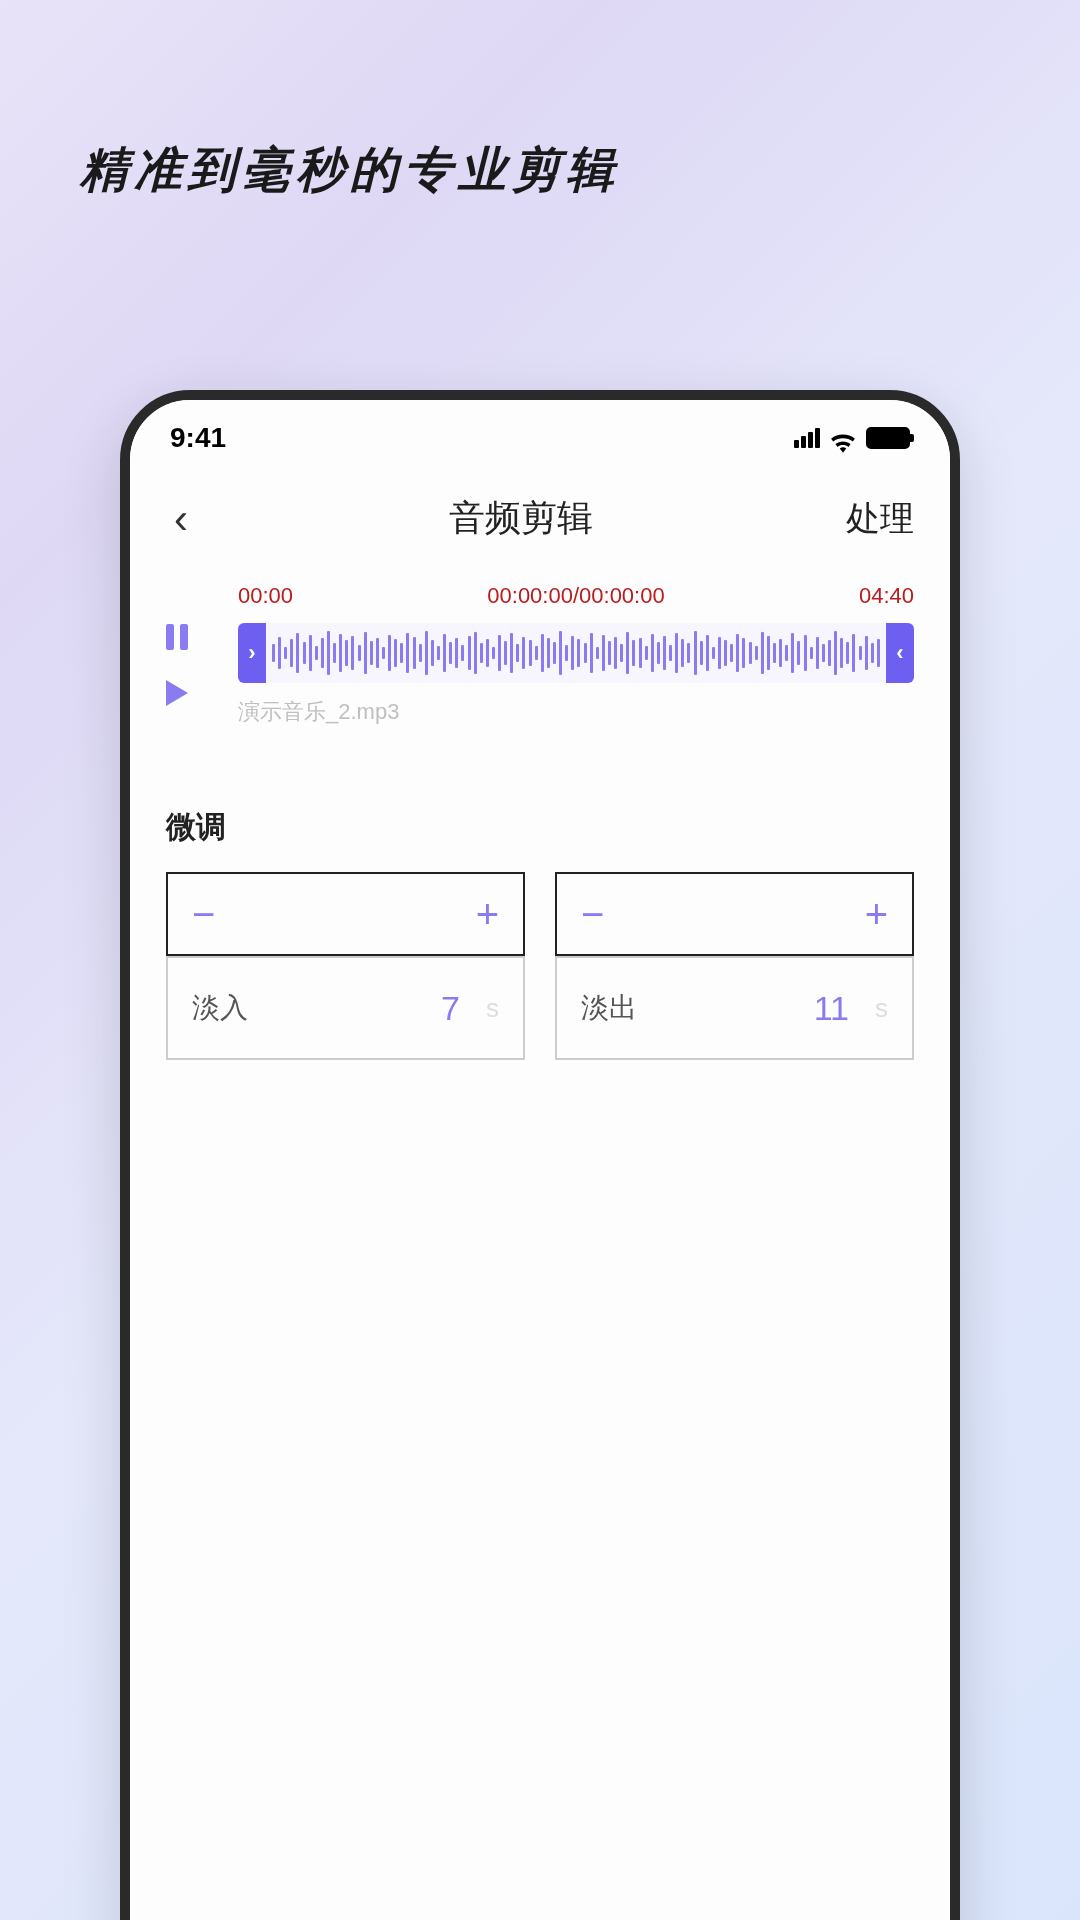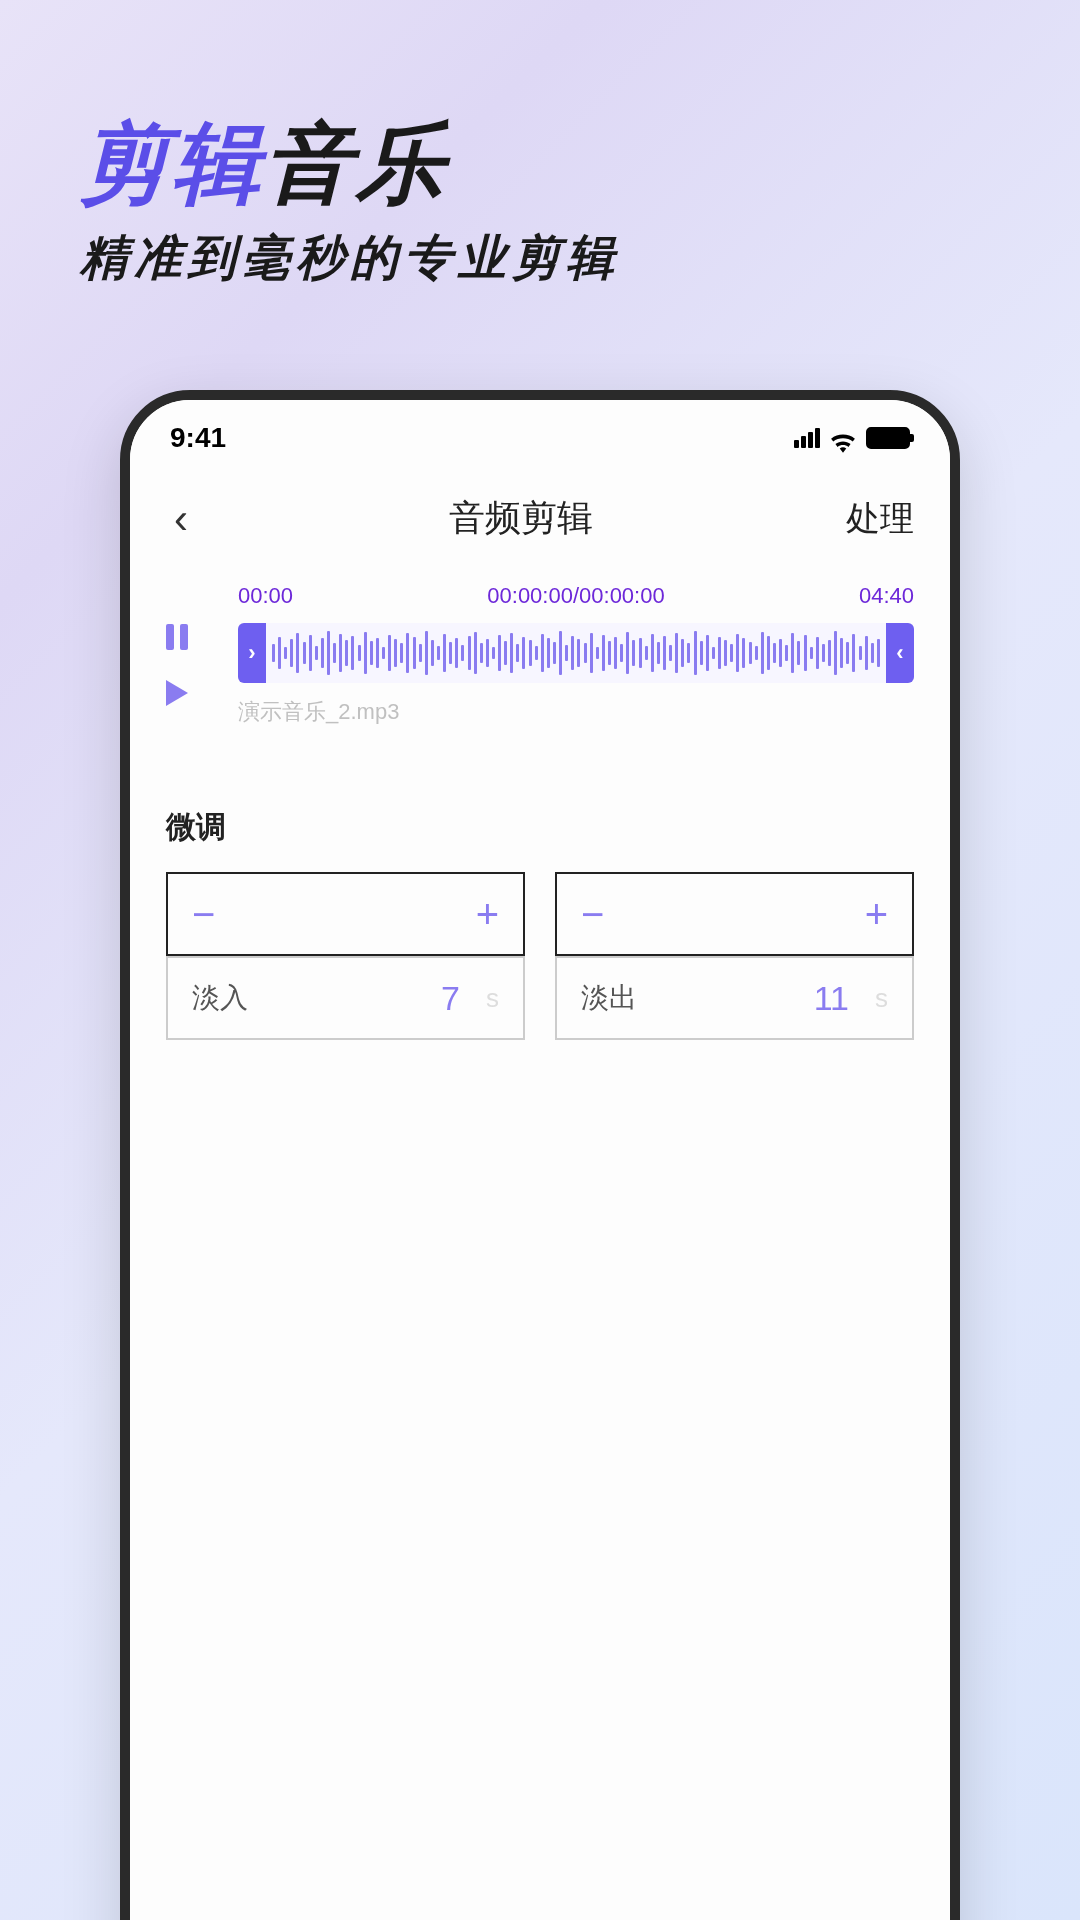--- a/index.html
+++ b/index.html
@@ -25,44 +25,41 @@
 .battery-icon::after{content:"";position:absolute;right:-6px;top:5px;width:4px;height:8px;background:#000;border-radius:0 2px 2px 0}
 .app-header{display:flex;align-items:center;justify-content:space-between;padding:30px 36px 20px}
 .back-btn{font-size:42px;color:#333;font-weight:300;padding:0 8px}
 .header-title{font-size:36px;font-weight:500;color:#222}
 .header-action{font-size:34px;color:#222;font-weight:400}
 .editor-section{padding:20px 36px}
 .left-controls{position:absolute;left:36px;top:224px;display:flex;flex-direction:column;gap:30px;align-items:center}
 .pause-icon{display:flex;gap:6px}
 .pause-icon span{width:8px;height:26px;background:#8a7cf0;border-radius:2px}
 .play-icon{width:0;height:0;border-left:22px solid #8a7cf0;border-top:13px solid transparent;border-bottom:13px solid transparent}
-.time-row{display:flex;justify-content:space-between;font-size:22px;color:#6d28d9;margin-left:72px;margin-bottom:14px}
+.time-row{display:flex;justify-content:space-between;font-size:22px;color:#b91c1c;margin-left:72px;margin-bottom:14px}
 .waveform-row{display:flex;align-items:center;margin-left:72px;gap:0}
 .wave-handle{width:28px;height:60px;background:#6e5ff0;display:flex;align-items:center;justify-content:center;color:#fff;font-size:22px;font-weight:bold}
 .wave-handle.left{border-radius:6px 0 0 6px}
 .wave-handle.right{border-radius:0 6px 6px 0}
 .waveform{flex:1;height:60px;background:#f7f6ff;display:flex;align-items:center;justify-content:space-between;padding:0 6px;gap:3px;overflow:hidden}
 .waveform span{width:3px;background:#8a7cf0;border-radius:1px;flex-shrink:0}
 .filename{margin-left:72px;margin-top:14px;font-size:22px;color:#c0c0c0}
 .section-label{font-size:30px;color:#222;font-weight:700;margin:60px 0 24px;padding:0 36px}
 .dual-boxes{display:flex;gap:30px;padding:0 36px}
 .box{flex:1;border:2px solid #222;height:84px;display:flex;align-items:center;justify-content:space-between;padding:0 24px}
 .box-btn{font-size:40px;color:#8a7cf0;font-weight:300;line-height:1}
-.fade-box{flex:1;border:2px solid #ccc;height:84px;display:flex;align-items:center;padding:0 24px;gap:16px}
+.fade-box{flex:1;border:2px solid #ccc;height:104px;display:flex;align-items:center;padding:0 24px;gap:16px}
 .fade-label{font-size:28px;color:#555}
 .fade-value{font-size:34px;color:#8a7cf0;font-weight:500;margin-left:auto}
 .fade-unit{font-size:26px;color:#ddd;margin-left:10px}
 </style>
 </head>
 <body>
 
 <div class="promo-heading">
-  <div class="promo-title">
-    <span class="accent">剪辑</span><span class="dark">音乐</span>
-  </div>
   <div class="promo-subtitle">精准到毫秒的专业剪辑</div>
 </div>
 
 <div class="phone-frame">
   <div class="phone-inner">
 
     <div class="status-bar">
       <span>9:41</span>
       <div class="status-right">
         <span class="signal-icon">

